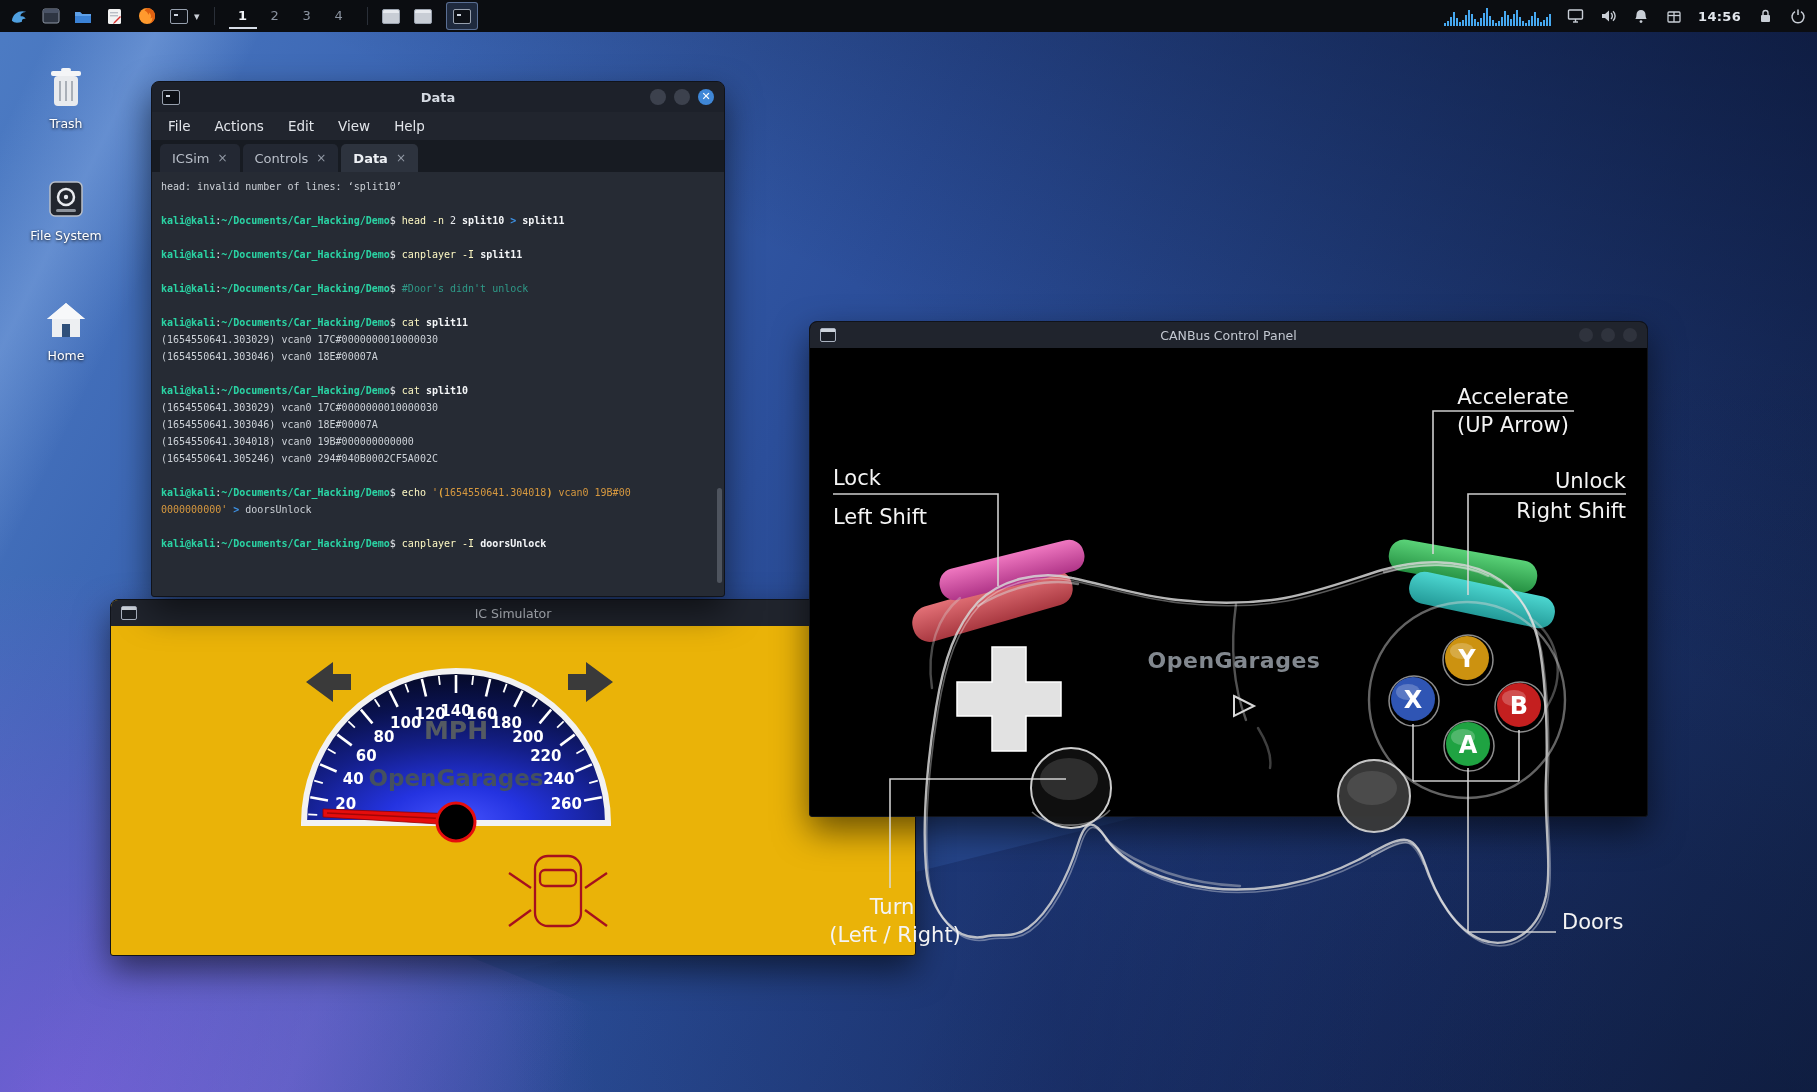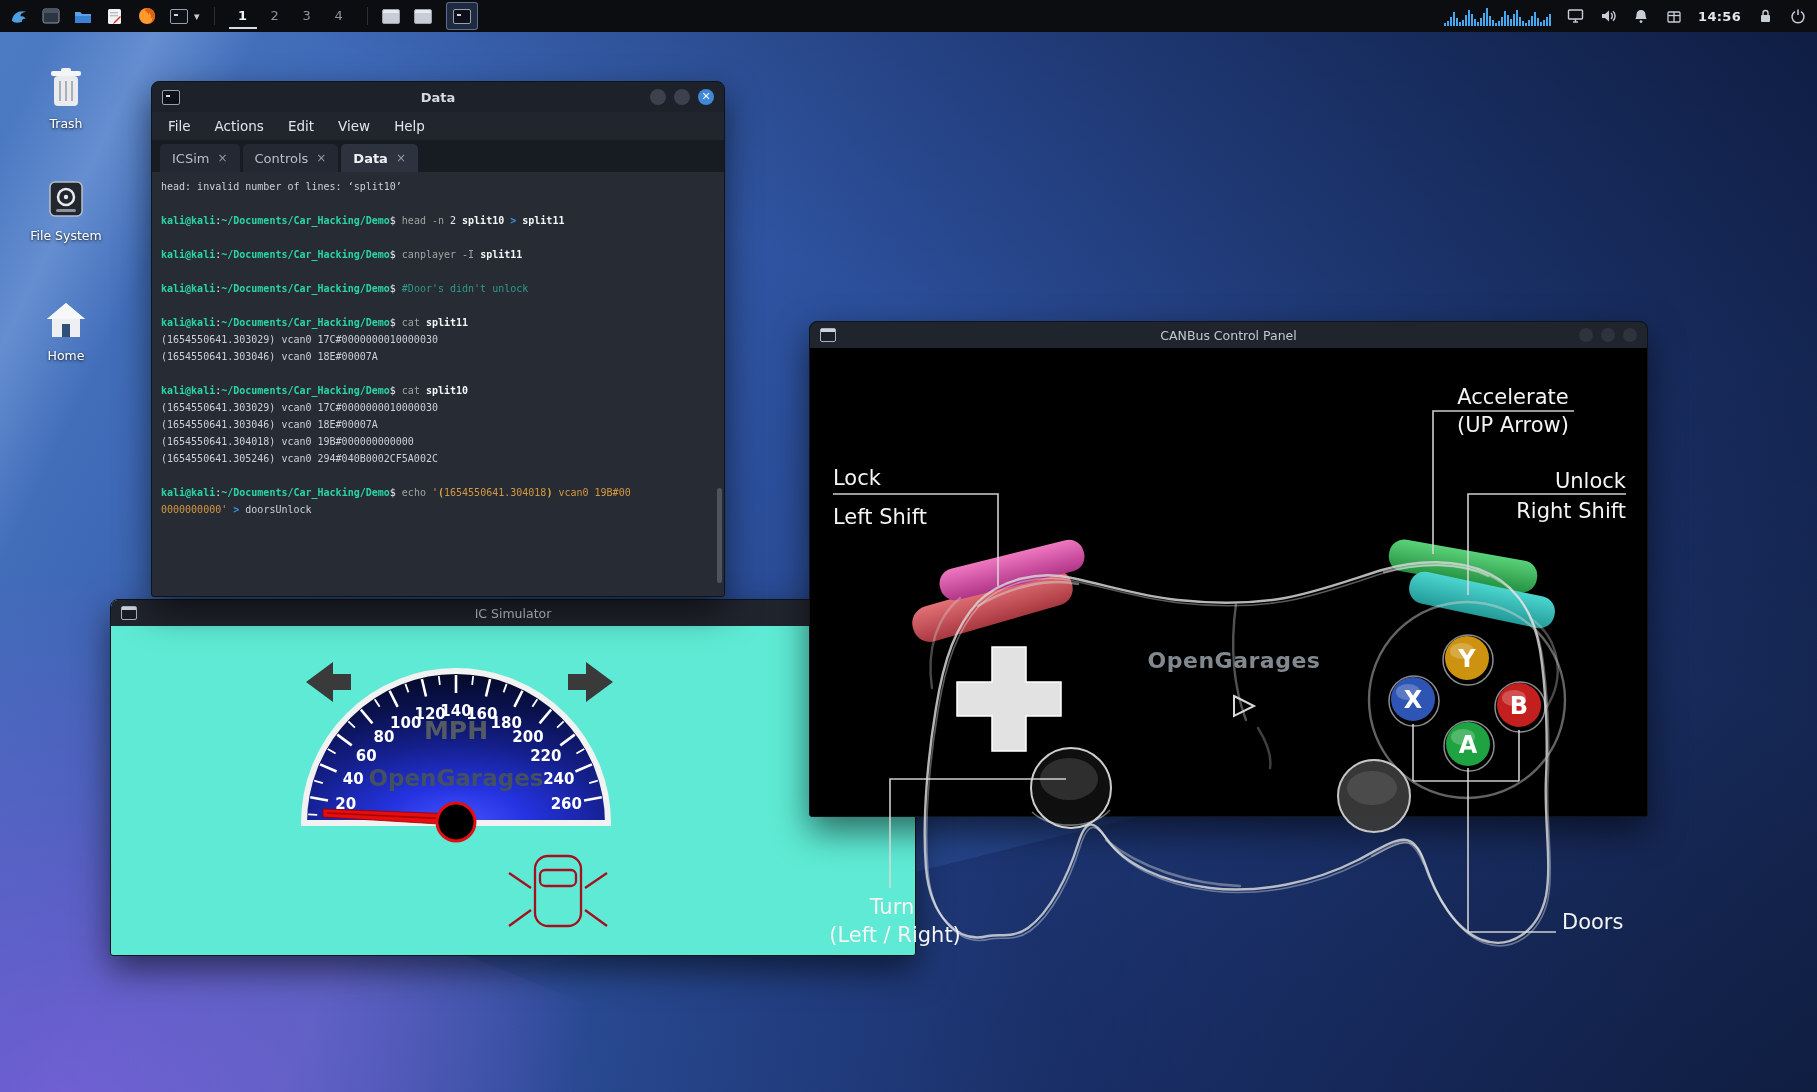--- a/index.html
+++ b/index.html
@@ -63,31 +63,31 @@
   .tabbar{height:32px;background:#171b22;display:flex;align-items:flex-end;gap:3px;padding-left:8px;box-sizing:border-box;}
   .tab{height:28px;display:flex;align-items:center;gap:8px;padding:0 12px;background:#232833;
     border-radius:5px 5px 0 0;color:#b9bfc9;font-size:13px;}
   .tab.active{background:#2d333e;color:#eef1f5;font-weight:bold;}
   .tab .x{color:#939aa6;font-size:12px;font-weight:normal;}
   .termbody{position:relative;height:426px;box-sizing:border-box;padding:6px 0 6px 9px;
     font-family:"DejaVu Sans Mono","Liberation Mono",monospace;font-size:10px;overflow:hidden;}
   .tline{height:17px;line-height:17px;white-space:pre;}
   .seg-p{color:#2ad4a4;font-weight:bold;}
   .seg-w{color:#e8ebef;}
-  .seg-c{color:#a3a3a3;}
+  .seg-c{color:#fef9c3;}
   .seg-b{color:#f4f6f8;font-weight:bold;}
   .seg-o{color:#3d8fe0;font-weight:bold;}
   .seg-m{color:#2e9a88;}
   .seg-t{color:#ccd1d7;}
   .seg-s{color:#d6983f;}
   .seg-S{color:#e2a43c;font-weight:bold;}
   .tcursor{display:inline-block;width:8px;height:15px;background:#e8eaed;vertical-align:text-bottom;}
   .scrollthumb{position:absolute;right:2px;top:316px;width:5px;height:95px;background:#4e545e;border-radius:3px;}
   
-  #icsim{left:110px;top:599px;width:806px;height:357px;background:#5eead4;z-index:15;}
+  #icsim{left:110px;top:599px;width:806px;height:357px;background:#eab308;z-index:15;}
   #icsim .titlebar,#canbus .titlebar{height:26px;background:#20242d;}
   #icsim .wtitle,#canbus .wtitle{font-weight:normal;color:#c3c8d1;font-size:12.5px;}
   #canbus{left:809px;top:321px;width:839px;height:496px;background:#000;z-index:15;}
   svg text{font-family:"DejaVu Sans","Liberation Sans",sans-serif;}
 </style>
 </head>
 <body>
 
 <div class="wallpaper">
   <div class="wp-band-a"></div>
@@ -313,20 +313,21 @@
       <div class="tline"></div>
       <div class="tline"><span class="seg-p">kali@kali</span><span class="seg-w">:</span><span class="seg-p">~/Documents/Car_Hacking/Demo</span><span class="seg-w">$ </span><span class="seg-c">cat </span><span class="seg-b">split10</span></div>
       <div class="tline"><span class="seg-t">(1654550641.303029) vcan0 17C#0000000010000030</span></div>
       <div class="tline"><span class="seg-t">(1654550641.303046) vcan0 18E#00007A</span></div>
       <div class="tline"><span class="seg-t">(1654550641.304018) vcan0 19B#000000000000</span></div>
       <div class="tline"><span class="seg-t">(1654550641.305246) vcan0 294#040B0002CF5A002C</span></div>
       <div class="tline"></div>
       <div class="tline"><span class="seg-p">kali@kali</span><span class="seg-w">:</span><span class="seg-p">~/Documents/Car_Hacking/Demo</span><span class="seg-w">$ </span><span class="seg-c">echo </span><span class="seg-s">'</span><span class="seg-S">(</span><span class="seg-s">1654550641.304018</span><span class="seg-S">)</span><span class="seg-s"> vcan0 19B#00</span></div>
       <div class="tline"><span class="seg-s">0000000000'</span><span class="seg-w"> </span><span class="seg-o">&gt;</span><span class="seg-w"> </span><span class="seg-t">doorsUnlock</span></div>
       <div class="tline"></div>
+      <div class="tline"><span class="seg-p">kali@kali</span><span class="seg-w">:</span><span class="seg-p">~/Documents/Car_Hacking/Demo</span><span class="seg-w">$ </span><span class="seg-c">canplayer -I </span><span class="seg-b">doorsUnlock</span></div>
       <div class="tline"></div>
     </div>
 </div>
 
 <div class="window" id="icsim">
   <div class="titlebar">
     <span class="wicon win-glyph"></span>
     <span class="wtitle">IC Simulator</span>
     <span class="tbtns">
       <span class="cbtn dim"></span>

